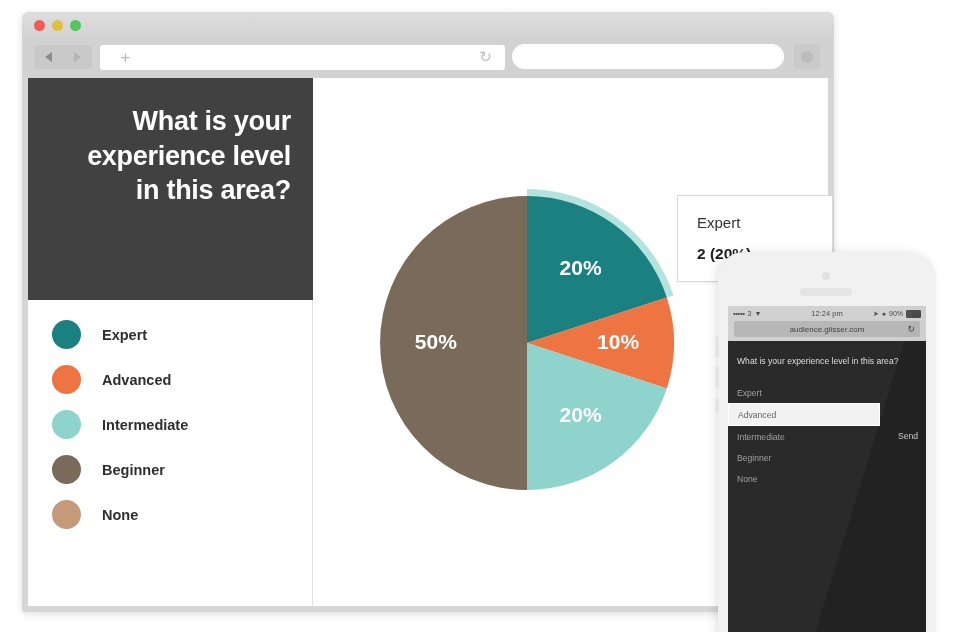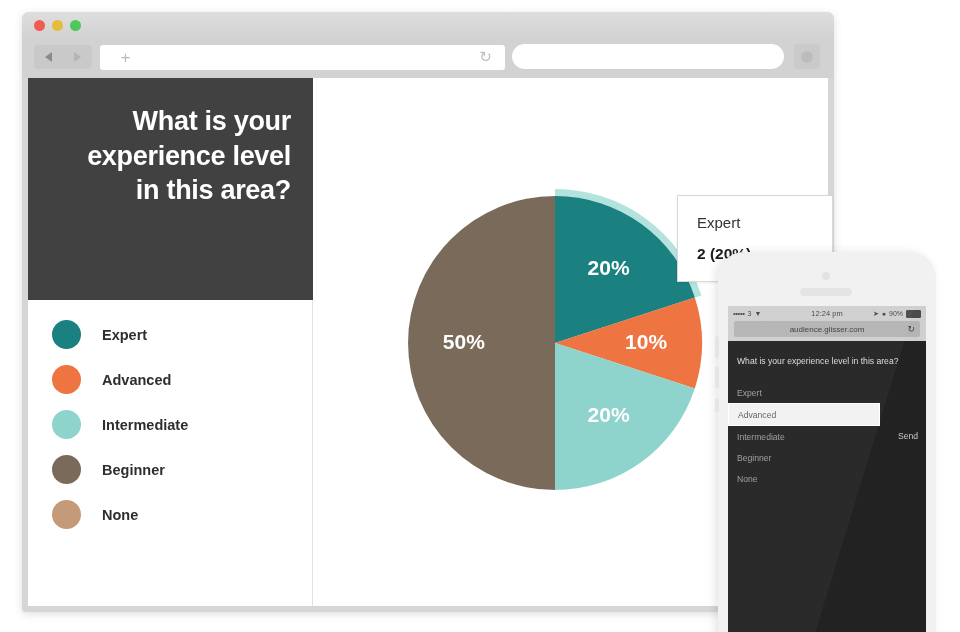--- a/index.html
+++ b/index.html
@@ -175,21 +175,21 @@
     margin-left: 21px;
     font-size: 14.5px;
     font-weight: bold;
     color: #2e2e2e;
   }
 
   
   #chart-area {
     position: absolute;
     left: 286px; top: 0;
-    right: 0; bottom: 0; margin-left: 28px;
+    right: 0; bottom: 0;
   }
   #pie-svg {
     position: absolute;
     left: 58px;
     top: 110px;
   }
   .slice-label {
     fill: #ffffff;
     font-family: "Liberation Sans", sans-serif;
     font-size: 21px;

